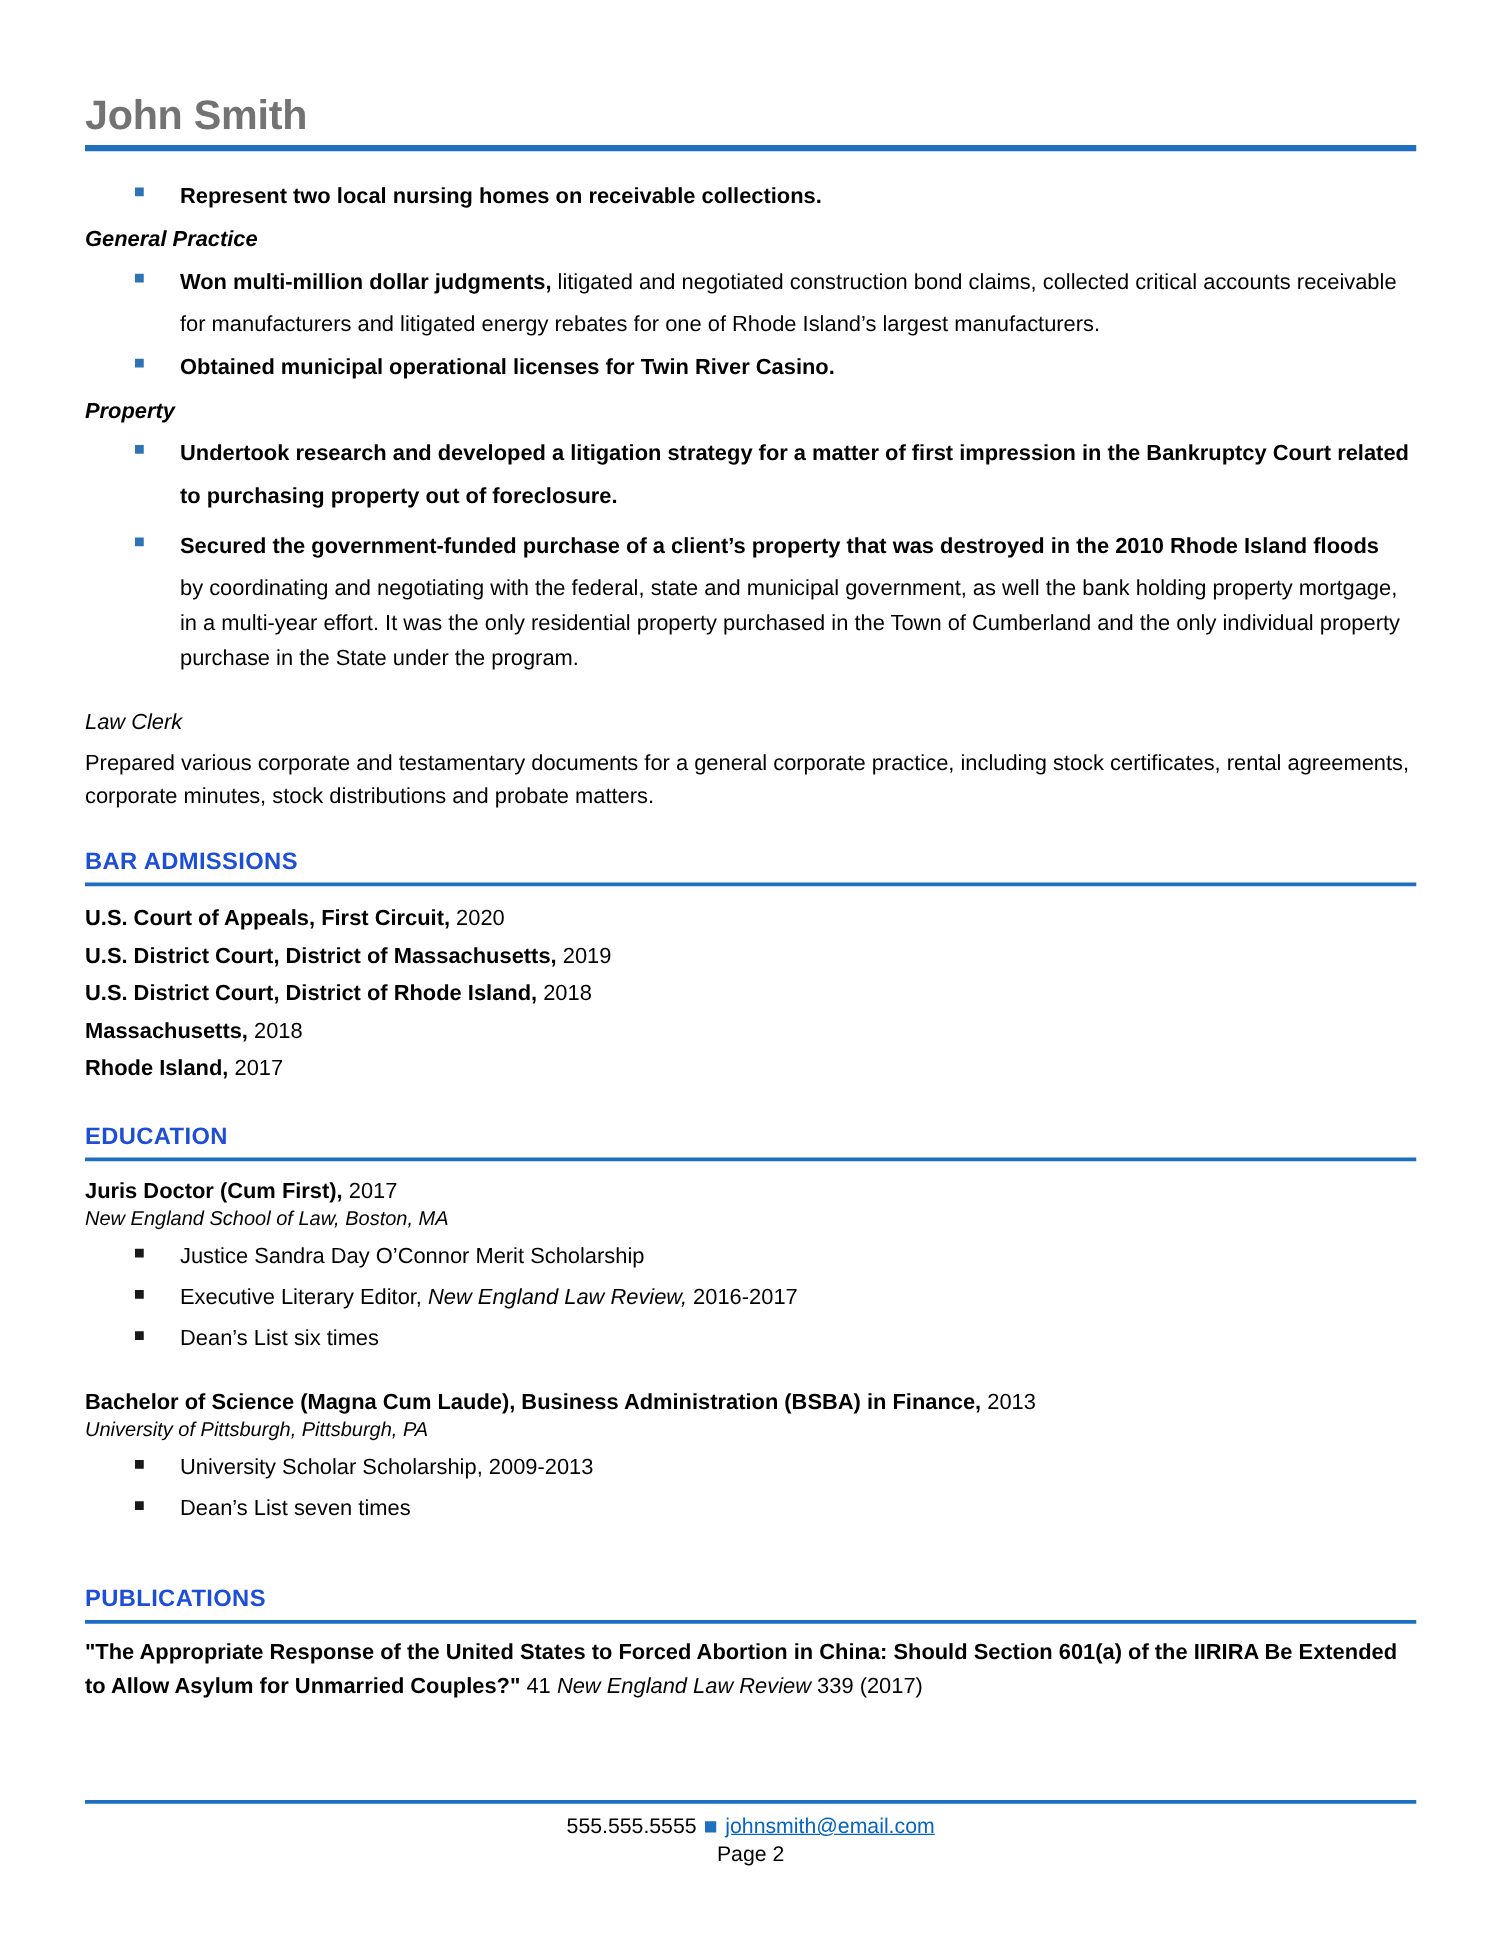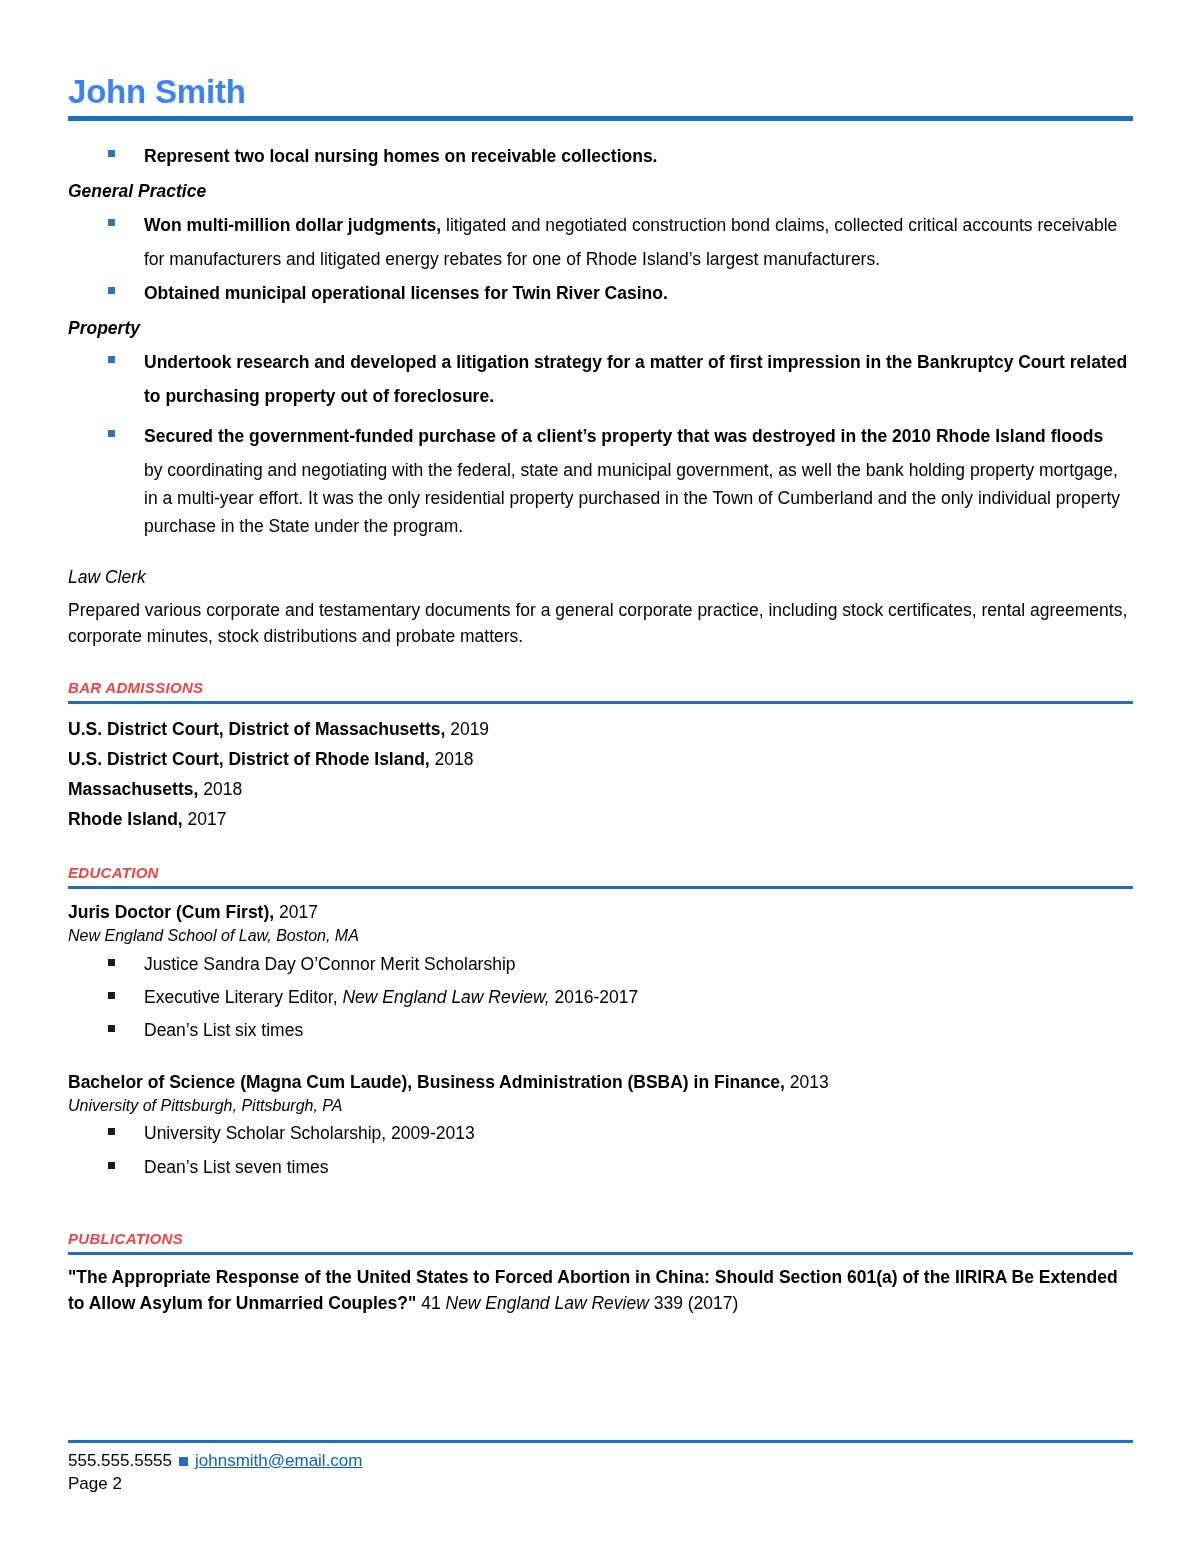--- a/index.html
+++ b/index.html
@@ -22,21 +22,21 @@
     width: 1065px;
     height: 1553px;
   }
 
   
   .name-header { padding-top: 74px; }
   .name-header h1 {
     margin: 0;
     font-size: 33px;
     font-weight: bold;
-    color: #3b82f6;
+    color: #737373;
     letter-spacing: -0.2px;
     line-height: 1.08;
   }
   .name-rule {
     margin-top: 6px;
     height: 5px;
     width: 100%;
     background: #1F6FC0;
   }
   b, strong { font-weight: bold; }
@@ -96,26 +96,25 @@
   }
   .job-desc {
     margin-top: 9px;
     font-size: 17.5px;
     line-height: 1.5;
   }
 
   
   .section { margin-top: 30px; }
   .section-title {
-    font-size: 15px;
+    font-size: 19px;
     font-weight: bold;
-    color: #ef4444;
+    color: #1d4ed8;
     letter-spacing: 0.3px;
     line-height: 1.2;
-    font-style: italic;
   }
   .section-rule {
     margin-top: 4px;
     height: 3px;
     width: 100%;
     background: #1F6FC0;
   }
 
   .bar-list { margin-top: 10px; }
   .bar-row { font-size: 17.5px; line-height: 1.72; }
@@ -128,21 +127,21 @@
   .edu-bullets > li .sq { top: 12px; left: 44px; width: 6px; height: 6px; }
 
   .pub-text { margin-top: 9px; font-size: 17.5px; line-height: 1.5; }
 
   
   .footer {
     position: absolute;
     left: 68px;
     top: 1440px;
     width: 1065px;
-    text-align: left;
+    text-align: center;
   }
   .footer-rule {
     height: 3px;
     width: 100%;
     background: #1F6FC0;
     margin-bottom: 7px;
   }
   .footer-line1 { font-size: 17px; line-height: 1.35; }
   .footer-sep {
     display: inline-block;
@@ -205,20 +204,21 @@
 
   <div class="job">
     <div class="job-role">Law Clerk</div>
     <div class="job-desc">Prepared various corporate and testamentary documents for a general corporate practice, including stock certificates, rental agreements, corporate minutes, stock distributions and probate matters.</div>
   </div>
 
   <div class="section">
     <div class="section-title">BAR ADMISSIONS</div>
     <div class="section-rule"></div>
     <div class="bar-list">
+      <div class="bar-row"><b>U.S. Court of Appeals, First Circuit,</b><span> 2020</span></div>
       <div class="bar-row"><b>U.S. District Court, District of Massachusetts,</b><span> 2019</span></div>
       <div class="bar-row"><b>U.S. District Court, District of Rhode Island,</b><span> 2018</span></div>
       <div class="bar-row"><b>Massachusetts,</b><span> 2018</span></div>
       <div class="bar-row"><b>Rhode Island,</b><span> 2017</span></div>
     </div>
   </div>
 
   <div class="section">
     <div class="section-title">EDUCATION</div>
     <div class="section-rule"></div>

